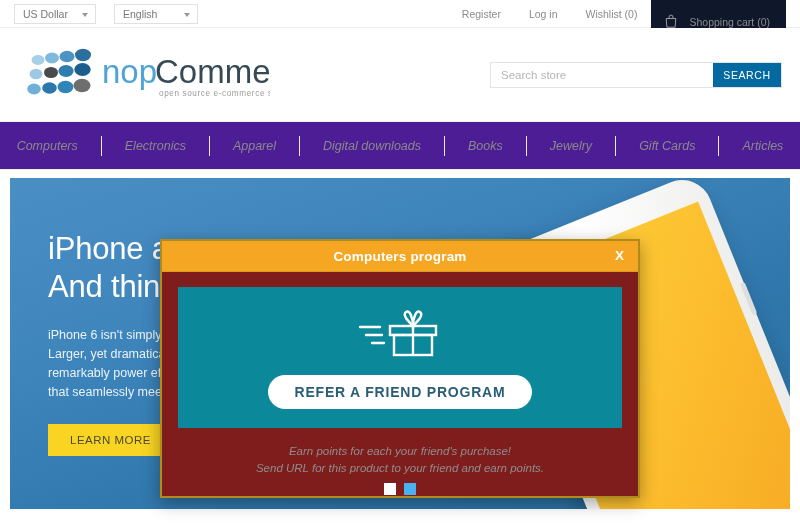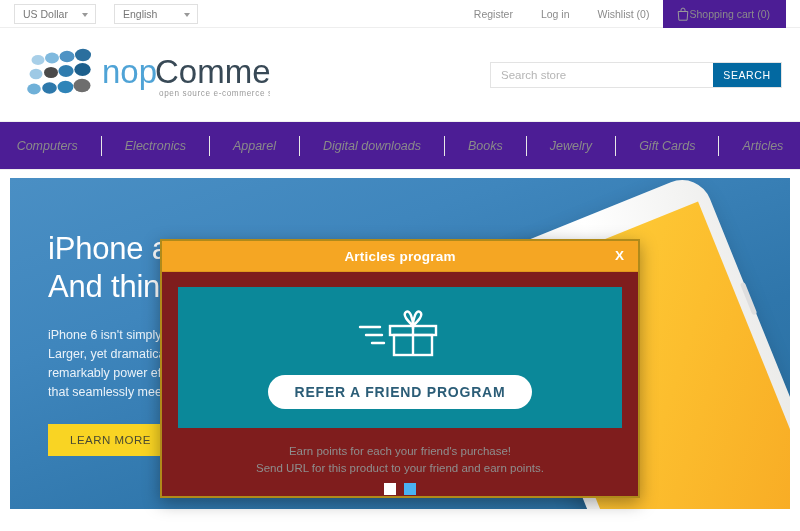--- a/index.html
+++ b/index.html
@@ -59,23 +59,23 @@
     font-size: 10.5px;
     color: #8b8b8b;
     padding: 0 14px;
     line-height: 28px;
     text-decoration: none;
     white-space: nowrap;
     cursor: pointer;
   }
   .cart-link {
     display: flex;
-    align-items: center;
-    gap: 0;
-    background: #4c1d95;
+    align-items: flex-end;
+    gap: 12px;
+    background: #0f172a;
     height: 28px;
     padding: 0 16px 0 14px;
     font-size: 10.5px;
     color: #8b8b8b;
     cursor: pointer;
   }
   .bag-icon { display: block; }
 
   
   .header {
@@ -300,21 +300,21 @@
     border: none;
     font-family: "Liberation Sans", sans-serif;
   }
   .modal-text {
     margin-top: 15px;
     text-align: center;
     font-size: 11.5px;
     line-height: 17px;
     color: #8e8e8e;
   }
-  .modal-text .line { display: block; }
+  .modal-text .line { display: block; font-style: italic; }
 </style>
 </head>
 <body>
 
 <div class="topbar">
   <div class="selectors">
     <div class="selector currency">
       <span>US Dollar</span>
       <span class="caret"></span>
     </div>
@@ -401,21 +401,21 @@
 
   <div class="slider-dots">
     <span class="dot active"></span>
     <span class="dot"></span>
   </div>
 </div>
 
 <div class="modal-overlay">
   <div class="modal">
     <div class="modal-header">
-      <span class="modal-title">Articles program</span>
+      <span class="modal-title">Computers program</span>
       <span class="modal-close">X</span>
     </div>
     <div class="modal-body">
       <div class="referral-banner">
         <svg class="gift-icon" width="96" height="52" viewBox="0 0 96 52">
           <g fill="none" stroke="#ffffff" stroke-width="2.4" stroke-linecap="round">
             <line x1="8" y1="20" x2="28" y2="20"></line>
             <line x1="14" y1="28" x2="30" y2="28"></line>
             <line x1="20" y1="36" x2="32" y2="36"></line>
           </g>

